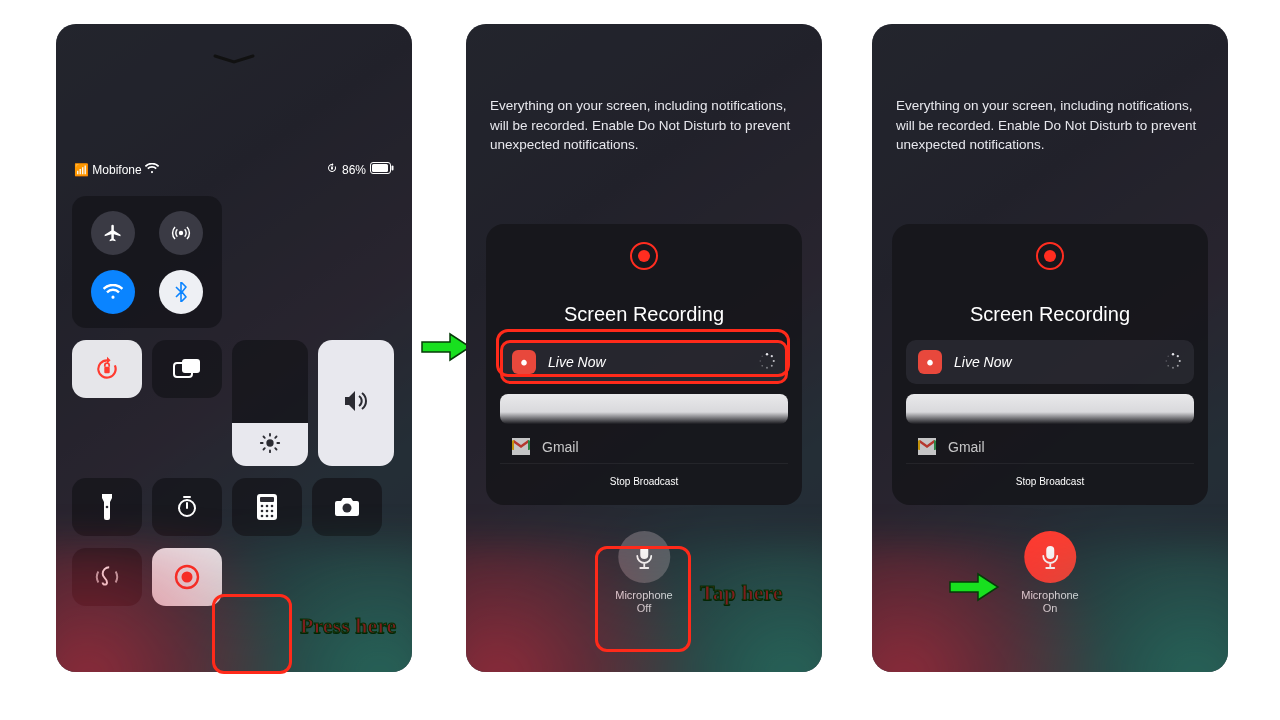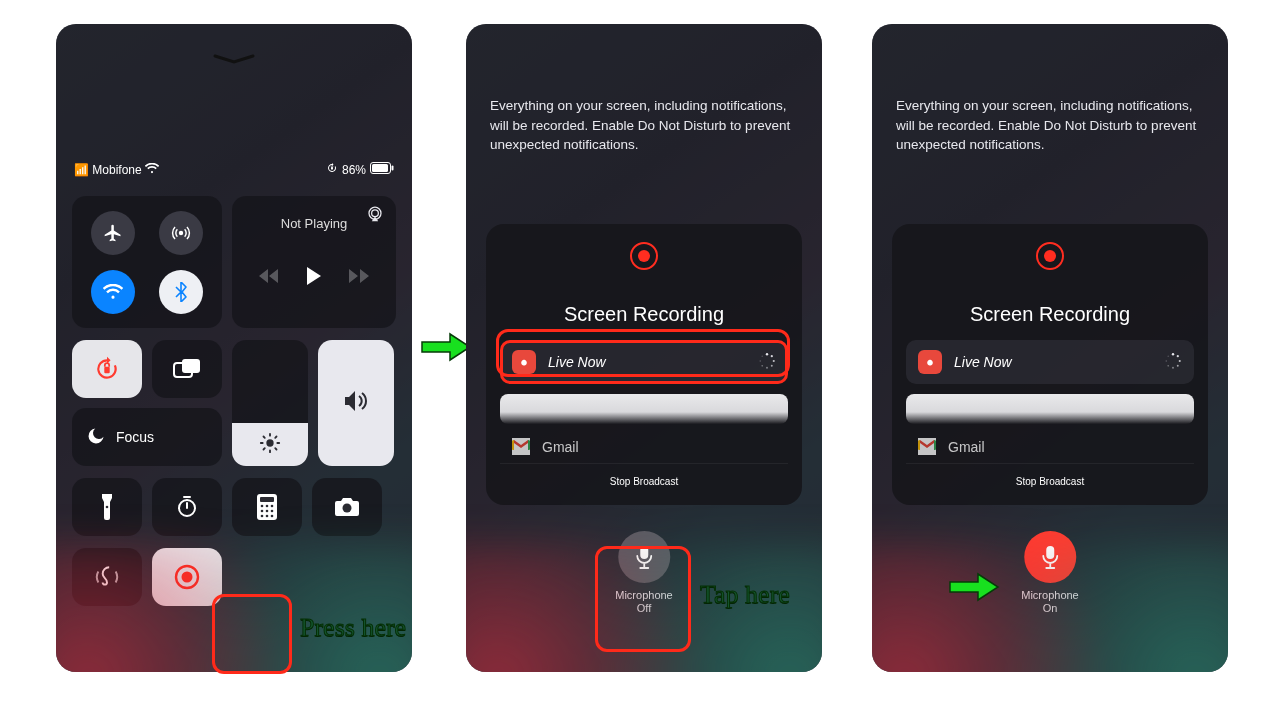--- a/index.html
+++ b/index.html
@@ -54,23 +54,23 @@
   .util-row { position:absolute; left:16px; top:454px; display:flex; gap:10px; }
   .util-row2{ position:absolute; left:16px; top:524px; display:flex; gap:10px; }
   .sq { width:70px; height:58px; border-radius:14px; background:rgba(20,20,26,0.75); display:flex; align-items:center; justify-content:center; }
   .sq.light { background:#e6e6ea; }
 
   .annot-box { position:absolute; border:3px solid #ff2a1a; border-radius:12px; pointer-events:none; }
 
   .annot-text {
     position:absolute;
     font-family: Georgia, "Times New Roman", serif;
-    font-weight:400;
-    font-size:26px;
-    color:#14532d;
+    font-weight:700;
+    font-size:22px;
+    color:#7f1d1d;
     -webkit-text-stroke: 1px #053006;
     text-shadow: 0 1px 0 #031c03;
     white-space:nowrap;
   }
 
   .arrow { position:absolute; }
   .arrow svg { display:block; }
 
   
   .p2 { left: 466px; top: 24px; }
@@ -162,60 +162,33 @@
             <path d="M7 10.2a1.1 1.1 0 100-2.2 1.1 1.1 0 000 2.2zM3.4 6.3a5.1 5.1 0 017.2 0l1.2-1.2a6.8 6.8 0 00-9.6 0l1.2 1.2zM1 3.9a8.5 8.5 0 0112 0l1.2-1.2a10.2 10.2 0 00-14.4 0L1 3.9z" fill="#fff"></path>
           </svg>
       </div>
       <div class="round-btn white">
         <svg width="14" height="20" viewBox="0 0 12 20">
             <path d="M6 0v20l5-5-4-5 4-5-5-5zM6 10L1 5m5 5l-5 5" stroke="#0a84ff" stroke-width="1.6" fill="none" stroke-linejoin="round"></path>
           </svg>
       </div>
     </div>
 
-    <div class="tile media">
-      <span class="airplay-ic">
-        <svg width="18" height="16" viewBox="0 0 22 20" fill="none" stroke="#e8e8ee" stroke-width="1.6">
-            <circle cx="11" cy="9" r="7.5"></circle>
-            <circle cx="11" cy="9" r="4.2"></circle>
-            <path d="M11 13l-4 6h8l-4-6z" fill="#e8e8ee" stroke="none"></path>
-          </svg>
-      </span>
-      <div class="np-label">Not Playing</div>
-      <div class="controls">
-        <span class="dim"><svg width="20" height="14" viewBox="0 0 20 14">
-              <path fill="#fff" d="M10 7l9-7v14L10 7zm-10 0l9-7v14L0 7z"></path>
-            </svg></span>
-        <span><svg width="16" height="18" viewBox="0 0 14 18">
-              <path fill="#fff" d="M0 0l14 9-14 9V0z"></path>
-            </svg></span>
-        <span class="dim"><svg width="20" height="14" viewBox="0 0 20 14">
-              <path fill="#fff" d="M0 0l9 7-9 7V0zm11 0l9 7-9 7V0z"></path>
-            </svg></span>
-      </div>
-    </div>
 
     <div class="tile lock-tile light">
       <svg width="26" height="26" viewBox="0 0 24 24">
           <path fill="#ff3b30" d="M12 3a9 9 0 108.2 5.3l-1.9.8A7 7 0 1112 5v2.2l3.3-3.3L12 .6V3z"></path>
           <rect x="9.5" y="10" width="5" height="6" rx="1" fill="#ff3b30"></rect>
           <path d="M10 10V8.6a2 2 0 014 0V10" stroke="#ff3b30" stroke-width="1.6" fill="none"></path>
         </svg>
     </div>
     <div class="tile mirror-tile">
       <svg width="28" height="22" viewBox="0 0 28 22" fill="none" stroke="#fff" stroke-width="2">
           <rect x="1" y="5" width="18" height="14" rx="3"></rect>
           <rect x="9" y="1" width="18" height="14" rx="3" fill="#fff" stroke="none"></rect>
         </svg>
-    </div>
-    <div class="tile focus-tile">
-      <span><svg width="20" height="20" viewBox="0 0 24 24">
-            <path fill="#fff" d="M21 12.8A9 9 0 1111.2 3a7 7 0 109.8 9.8z"></path>
-          </svg></span>
-      <span>Focus</span>
     </div>
 
     <div class="tile bright-tile">
       <div class="bright-fill">
         <span><svg width="22" height="22" viewBox="0 0 24 24">
               <circle cx="12" cy="12" r="4" fill="#2b2b32"></circle>
               <g stroke="#2b2b32" stroke-width="2" stroke-linecap="round">
                 <path d="M12 2v2M12 20v2M2 12h2M20 12h2M4.9 4.9l1.4 1.4M17.7 17.7l1.4 1.4M4.9 19.1l1.4-1.4M17.7 6.3l1.4-1.4"></path>
               </g>
             </svg></span>

